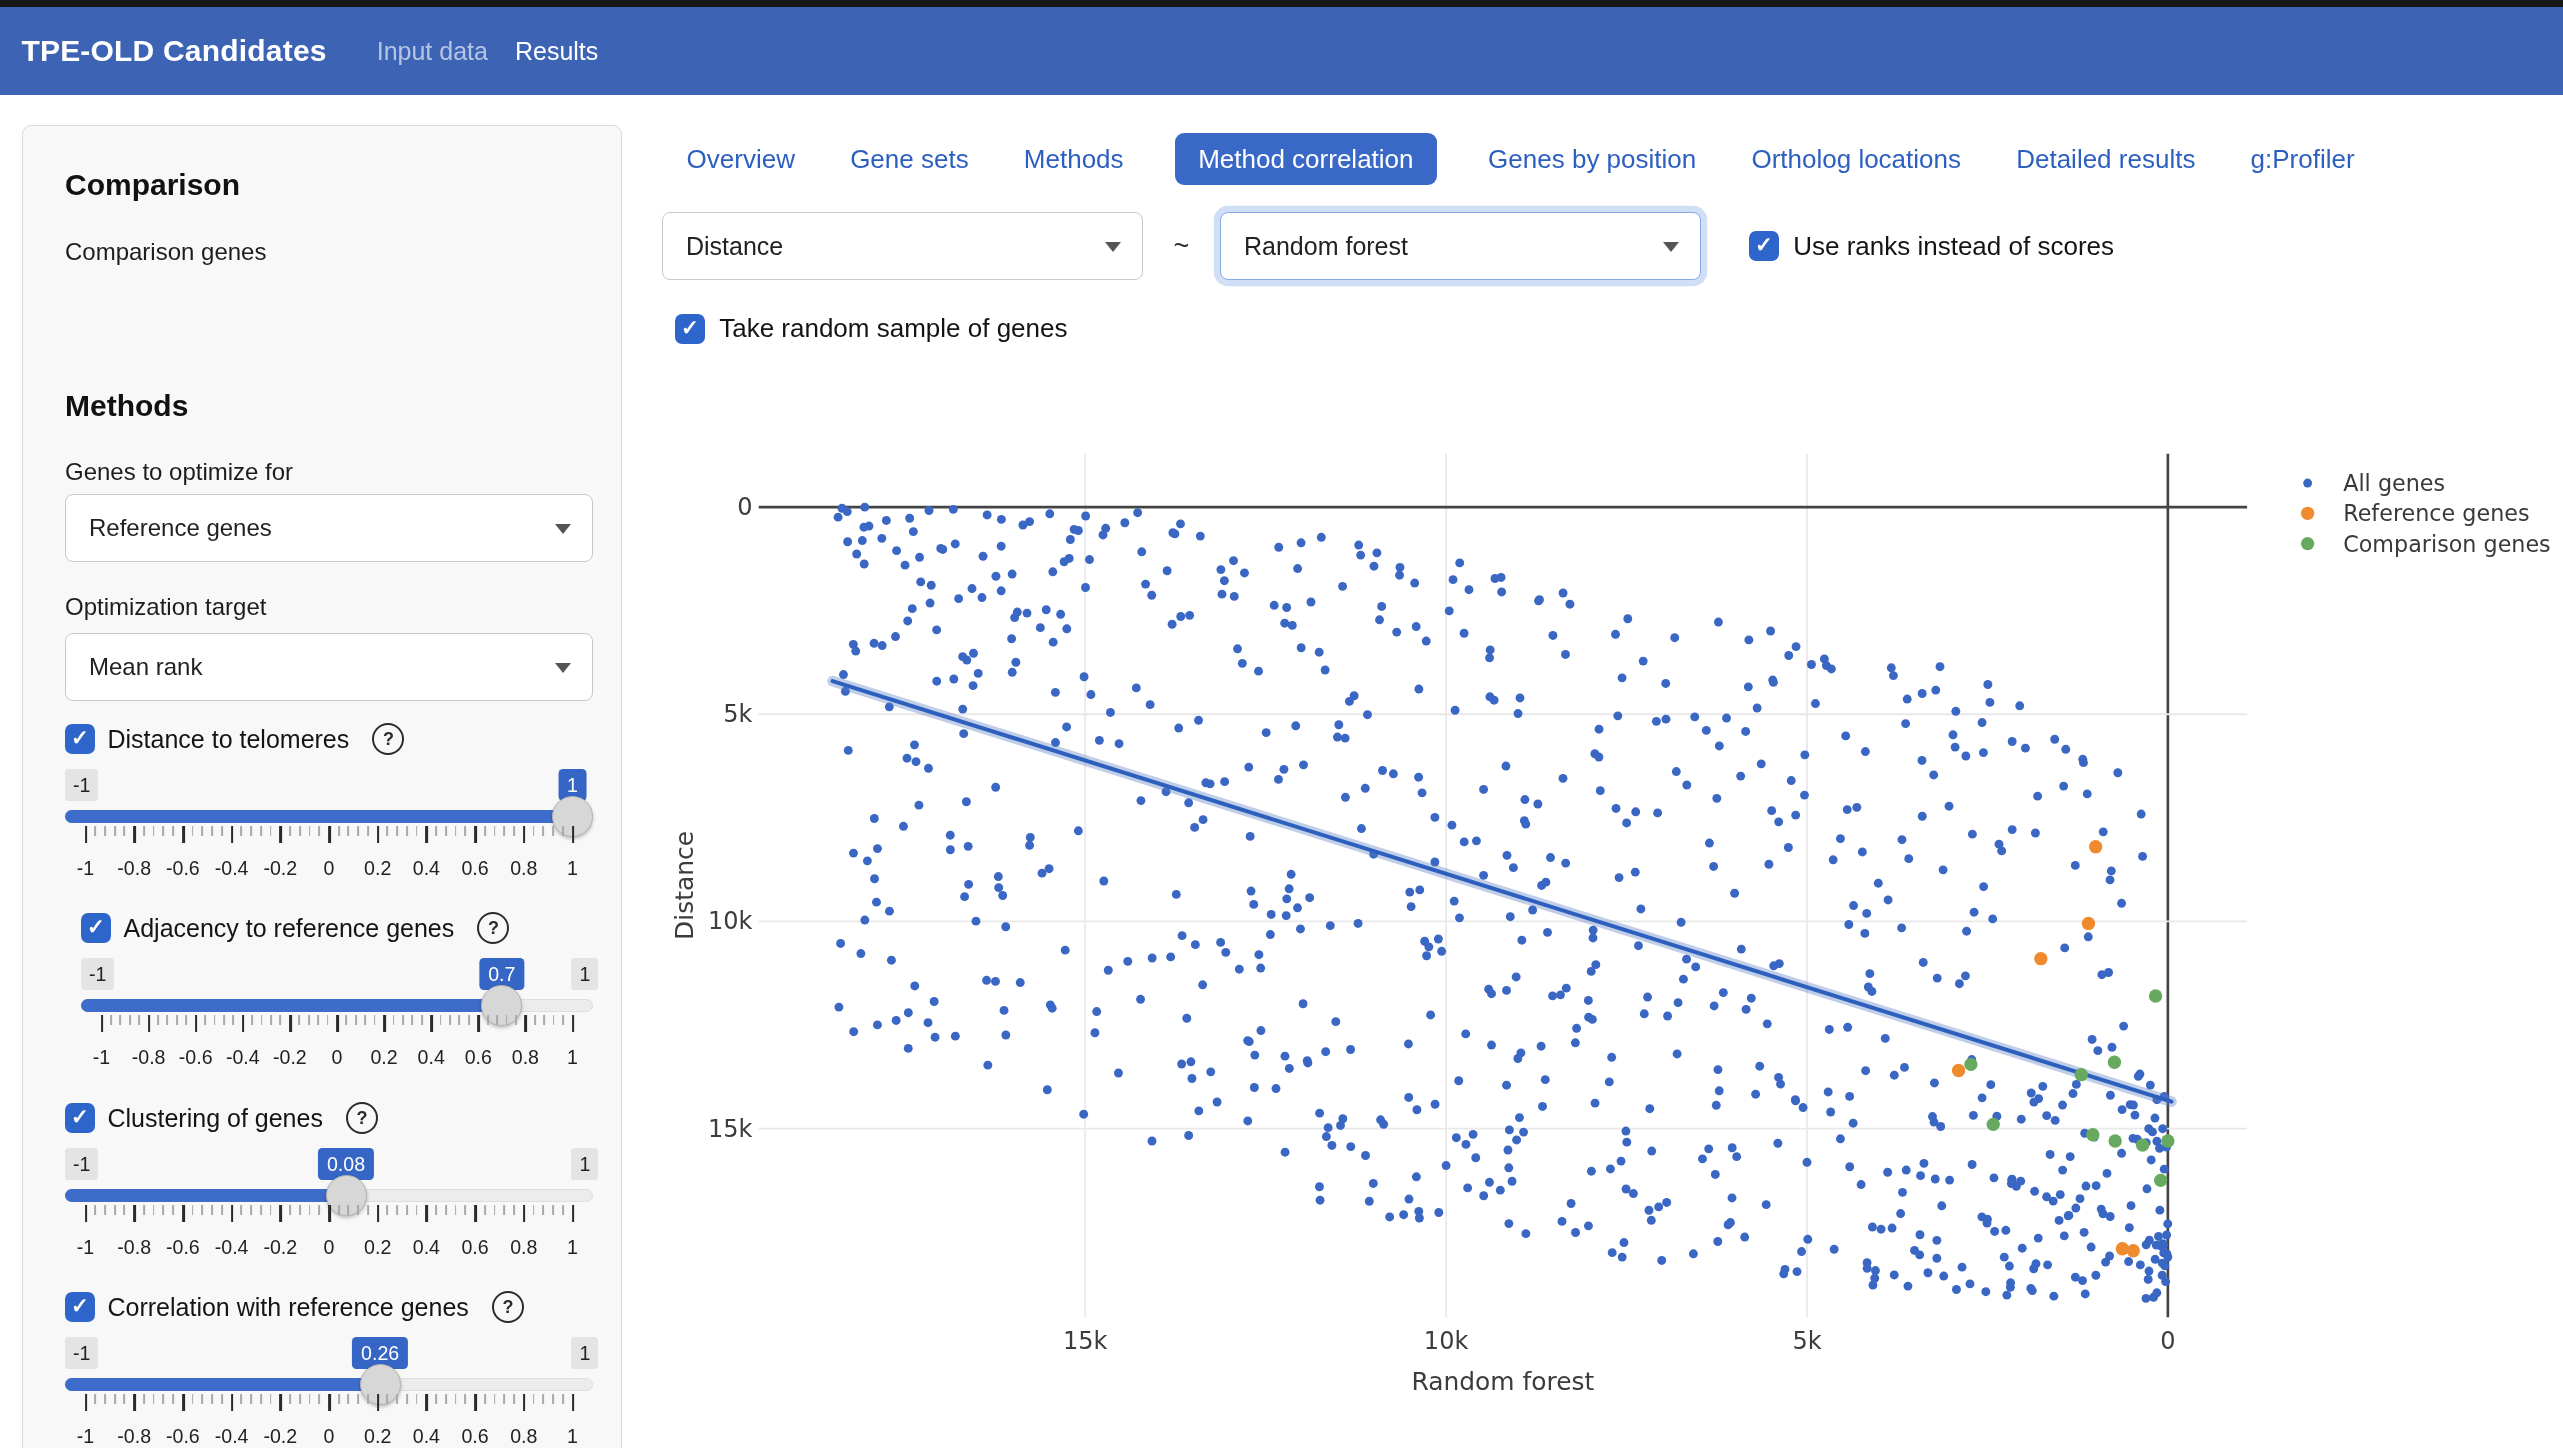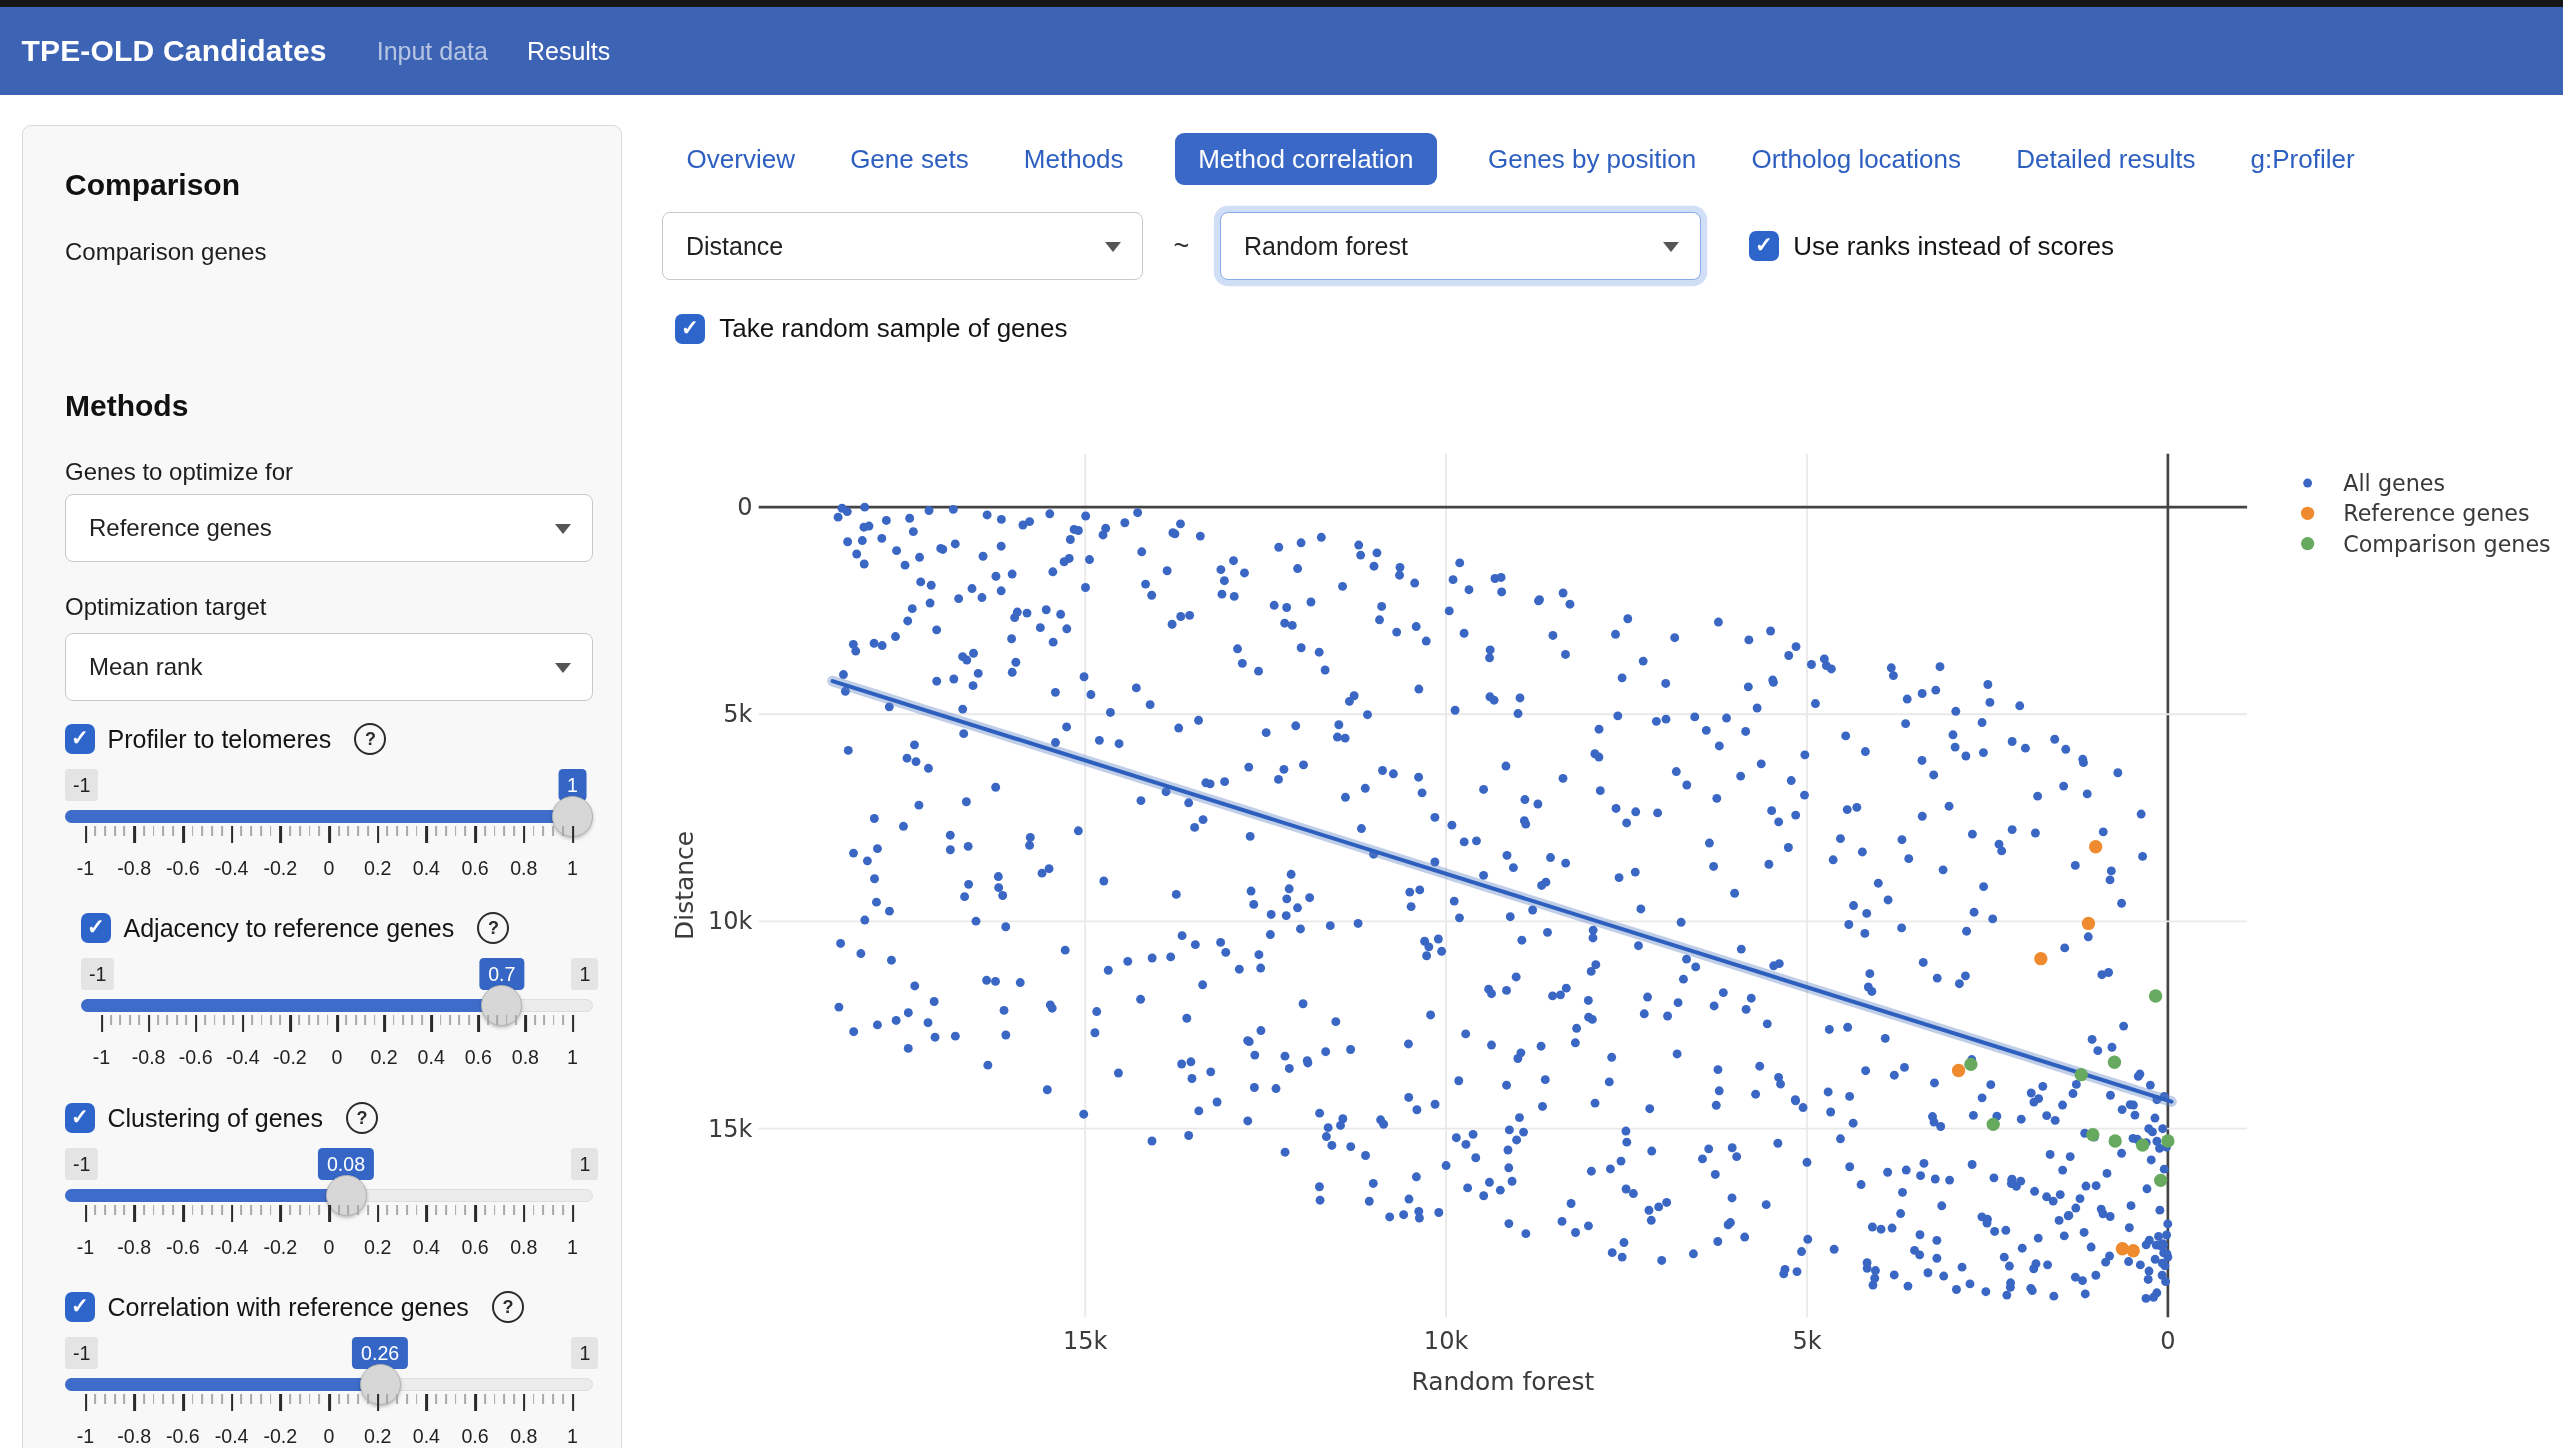--- a/index.html
+++ b/index.html
@@ -5,21 +5,21 @@
   html,body{margin:0;padding:0;background:#fff;}
   body{width:2563px;height:1449px;overflow:hidden;font-family:"Liberation Sans",sans-serif;color:#1b1b1b;position:relative;}
   #app{position:absolute;inset:0;}
 
   
   .chrome-strip{position:absolute;left:0;top:0;width:100%;height:7.1px;background:#161616;}
 
   
   .navbar{position:absolute;left:0;top:7.1px;width:100%;height:88px;background:#3d64b4;display:flex;align-items:center;}
   .brand{font-size:30px;font-weight:700;color:#fff;margin-left:21.4px;letter-spacing:0.2px;}
-  .nav-links{display:flex;align-items:flex-end;margin-left:50px;gap:39px;}
+  .nav-links{display:flex;align-items:flex-end;margin-left:50px;gap:27px;}
   .nav-link{font-size:25px;color:rgba(255,255,255,.62);cursor:pointer;}
   .nav-link.active{color:#fff;}
 
   
   .sidebar{position:absolute;left:22px;top:125px;width:600px;height:1388px;background:#f8f8f8;border:0.9px solid #d9d9d9;border-radius:9px;box-sizing:border-box;}
   .sb-inner{position:absolute;left:42px;right:28px;top:0;bottom:0;}
   .sb-h{position:absolute;left:0;font-size:30px;font-weight:700;color:#111;}
   .sb-label{position:absolute;left:0;font-size:24px;color:#1d1d1d;}
   .select{position:absolute;left:0;right:0;height:68px;background:#fff;border:0.9px solid #c8c8c8;border-radius:8px;box-sizing:border-box;display:flex;align-items:center;font-size:24px;color:#222;padding-left:23px;cursor:pointer;}
   .caret{position:absolute;right:21.4px;top:50%;transform:translateY(-40%);width:0;height:0;border-left:8px solid transparent;border-right:8px solid transparent;border-top:10.7px solid #555;}
@@ -92,21 +92,21 @@
     <div class="sb-label" style="top:467px">Optimization target</div>
     <div class="select" style="top:507px">
       <span>Mean rank</span>
       <span class="caret"></span>
     </div>
 
     <div id="sliders">
           <div class="slider-group" style="top: 595px;">
     <div class="sg-row">
       <span class="checkbox"></span>
-      <span class="sg-label">Profiler to telomeres</span>
+      <span class="sg-label">Distance to telomeres</span>
       <span class="help">?</span>
     </div>
     <div class="irs">
       <span class="minlab">-1</span>
 
       <span class="bubble" style="left:calc(20.5px + 1 * (100% - 41px))">1</span>
       <span class="track"></span>
       <span class="fill" style="width:calc(1 * (100% - 41px) + 27px)"></span>
       <span class="handle" style="left:calc(1 * (100% - 41px))"></span>
       <span class="ticks">

